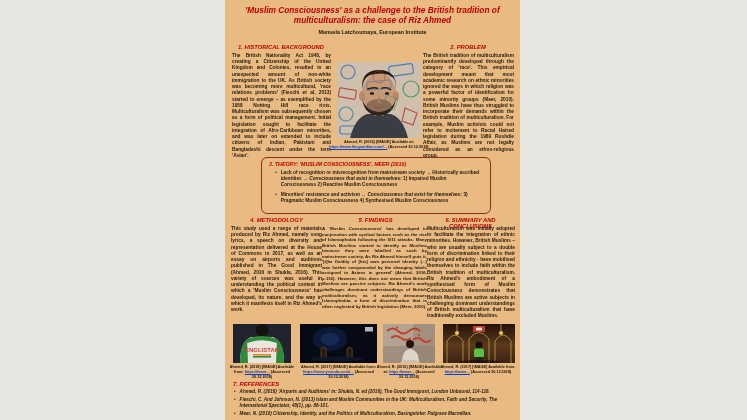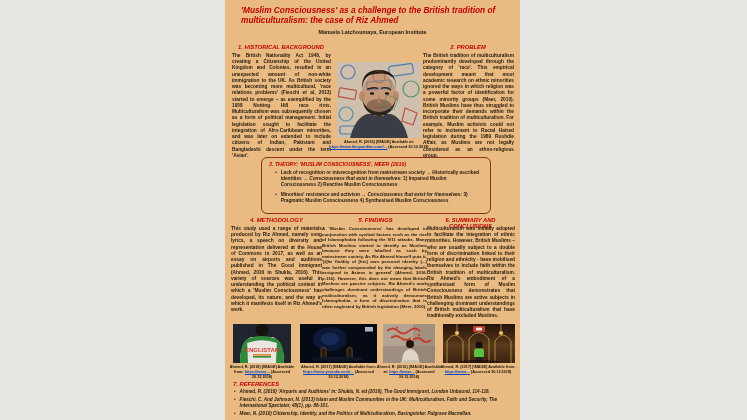--- a/index.html
+++ b/index.html
@@ -1,21 +1,21 @@
 <!DOCTYPE html>
 <html><head>
 <meta charset="utf-8">
 <style>
   * { margin:0; padding:0; box-sizing:border-box; }
   html,body { width:747px; height:420px; }
   body { font-family:"Liberation Sans","DejaVu Sans",sans-serif; }
   .stage { position:relative; width:747px; height:420px; background:#e7e5e2; overflow:hidden; }
   .poster { position:absolute; left:225px; top:0; width:295px; height:420px; background:#e9ba82; }
 
-  .title { position:absolute; top:5px; left:16px; right:16px; 
+  .title { position:absolute; top:5px; left:16px; right:16px; text-align:center;
            color:#c00000; font-weight:bold; font-style:italic; font-size:8.3px; line-height:1.25; }
   .author { position:absolute; top:29px; left:0; right:0; text-align:center;
             color:#201a10; font-weight:bold; font-size:5.4px; }
 
   .h { position:absolute; color:#c00000; font-weight:bold; font-style:italic;
        font-size:5.8px; text-align:center; }
   .bt { position:absolute; font-size:4.8px; line-height:1.3; color:#241a0c;
         text-align:justify; font-weight:bold; overflow:hidden; }
 
   .photo { position:absolute; left:112px; top:62px; width:84px; height:76px; }

